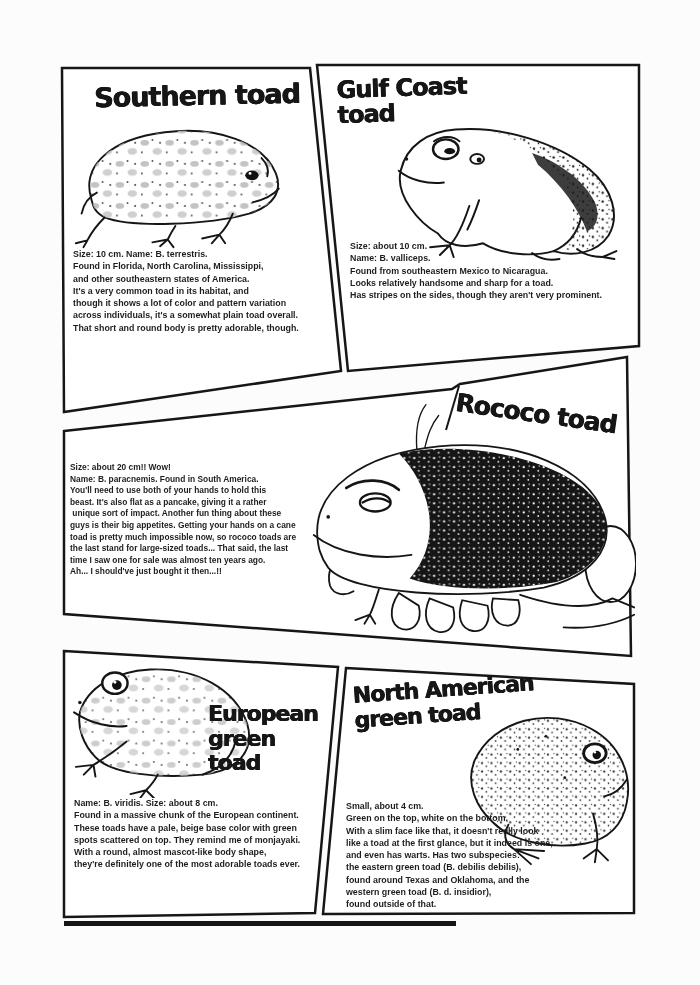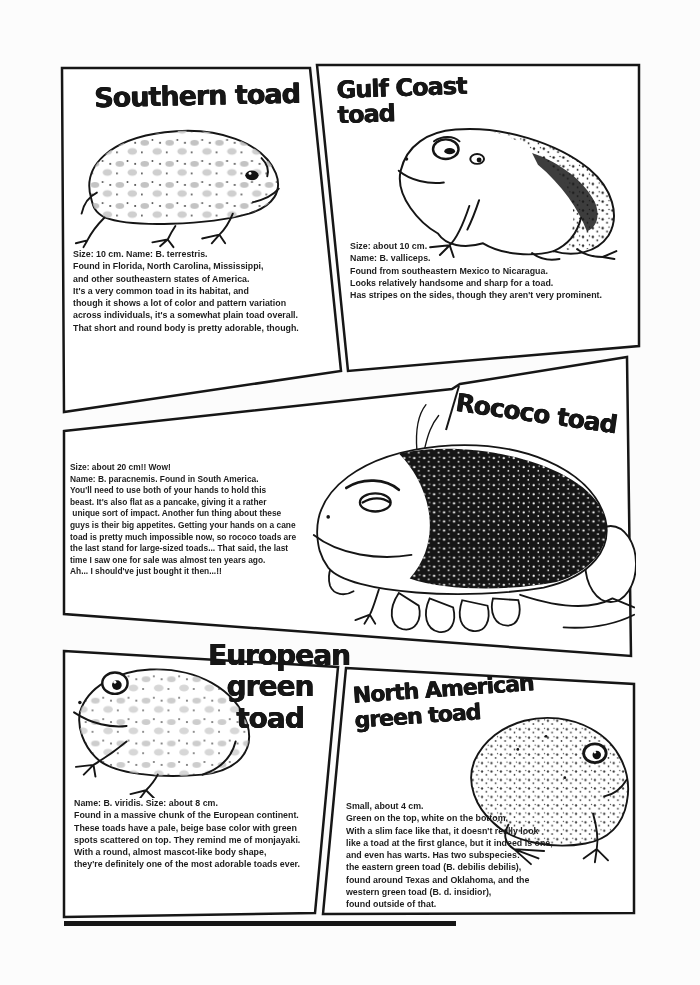--- a/index.html
+++ b/index.html
@@ -6,21 +6,21 @@
   #page{position:relative;width:700px;height:985px;background:#fcfcfc;overflow:hidden;
         font-family:"Liberation Sans",sans-serif;color:#1a1a1a;}
   svg{display:block;}
   .abs{position:absolute;}
   .title{font-family:"DejaVu Sans",sans-serif;font-weight:700;color:#161616;
          white-space:pre-line;letter-spacing:-1px;
          text-shadow:0.5px 0 #161616,-0.3px 0 #161616;}
   .t-a{left:88px;top:80px;width:218px;font-size:27px;text-align:center;transform:rotate(-1.2deg);}
   .t-b{left:337px;top:76px;font-size:24px;line-height:1.05;transform:rotate(-2deg);}
   .t-c{left:458px;top:388px;font-size:25px;transform:rotate(8deg);transform-origin:0 0;}
-  .t-d{left:208px;top:640px;width:124px;font-size:28px;line-height:1.12;text-align:center;}
+  .t-d{left:208px;top:702px;width:124px;font-size:22px;line-height:1.12;text-align:left;}
   .t-e{left:352px;top:684px;font-size:22px;line-height:1.12;transform:rotate(-4deg);transform-origin:0 0;}
   .body-text{position:absolute;font:700 9.5px/1.29 "Liberation Sans",sans-serif;color:#1d1d1d;
              white-space:pre;transform:scaleX(0.93);transform-origin:0 0;}
   .b-a{left:73px;top:248px;}
   .b-b{left:350px;top:240px;}
   .b-c{left:70px;top:462px;font-size:9px;}
   .b-d{left:74px;top:797px;}
   .b-e{left:346px;top:800px;}
   .ill{position:absolute;pointer-events:none;}
 </style>

